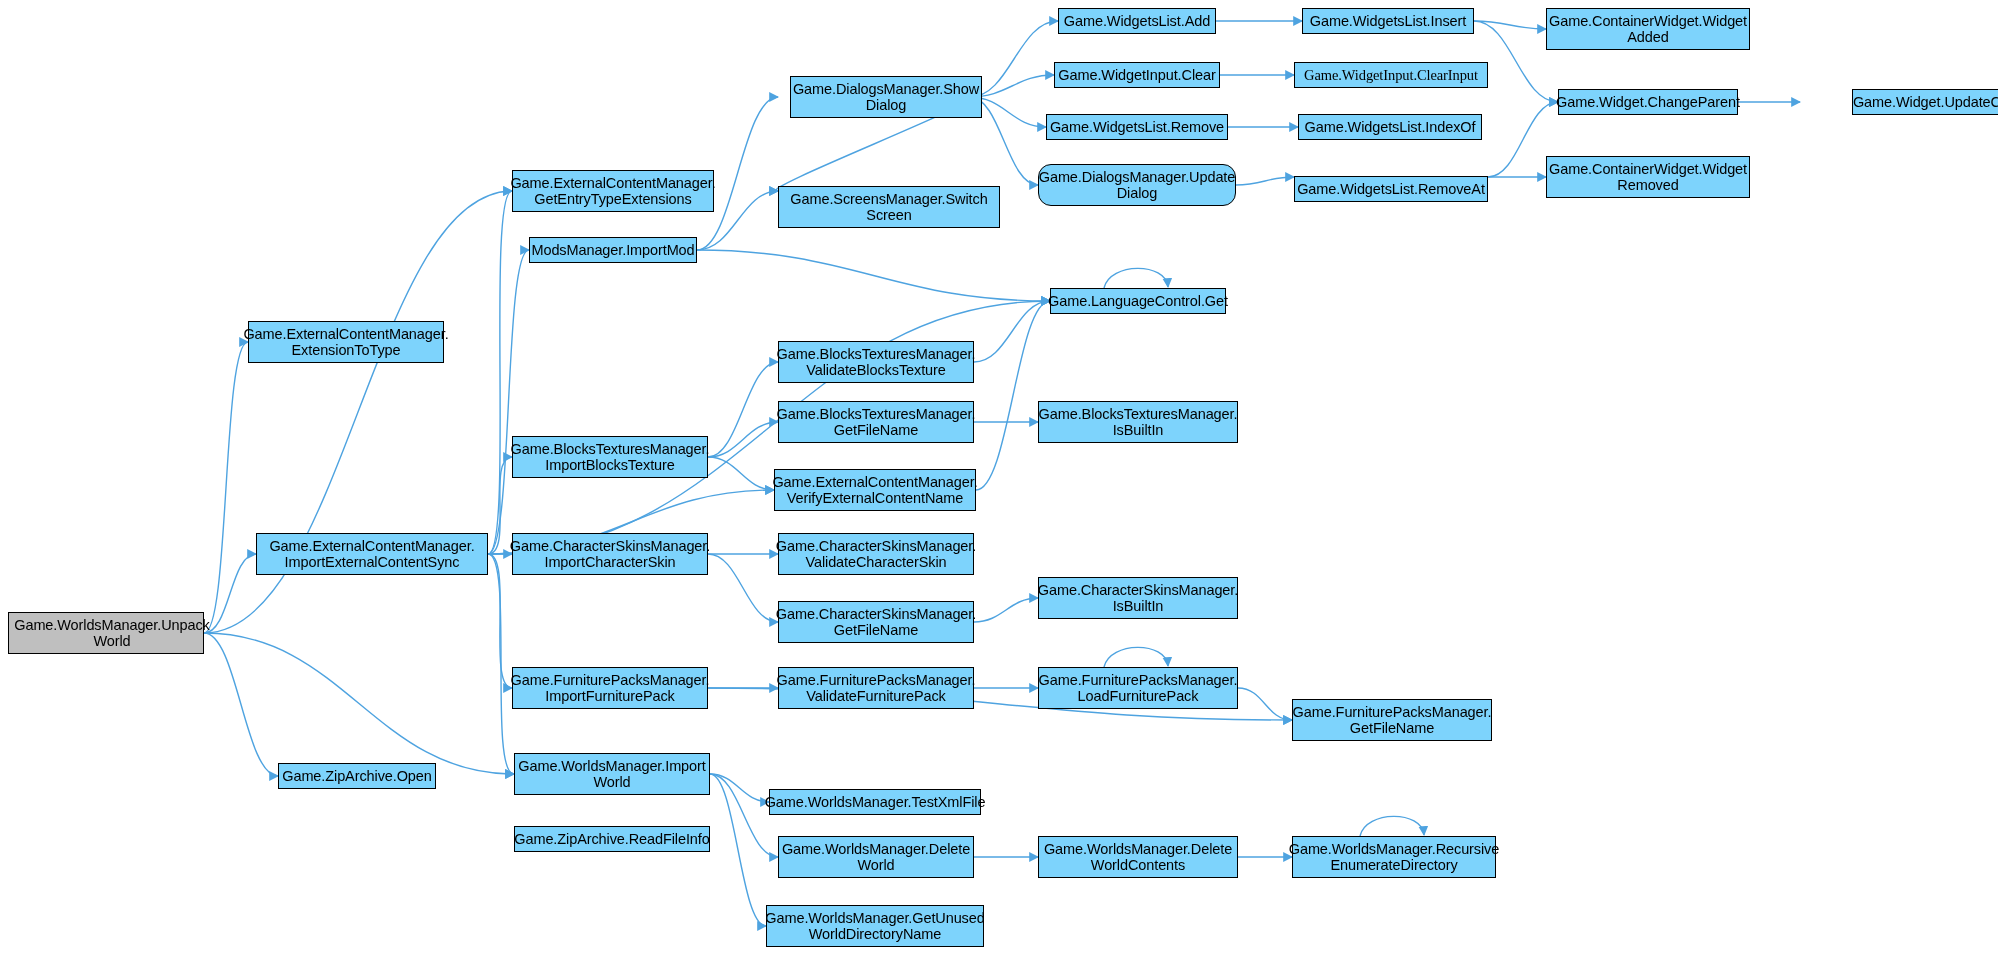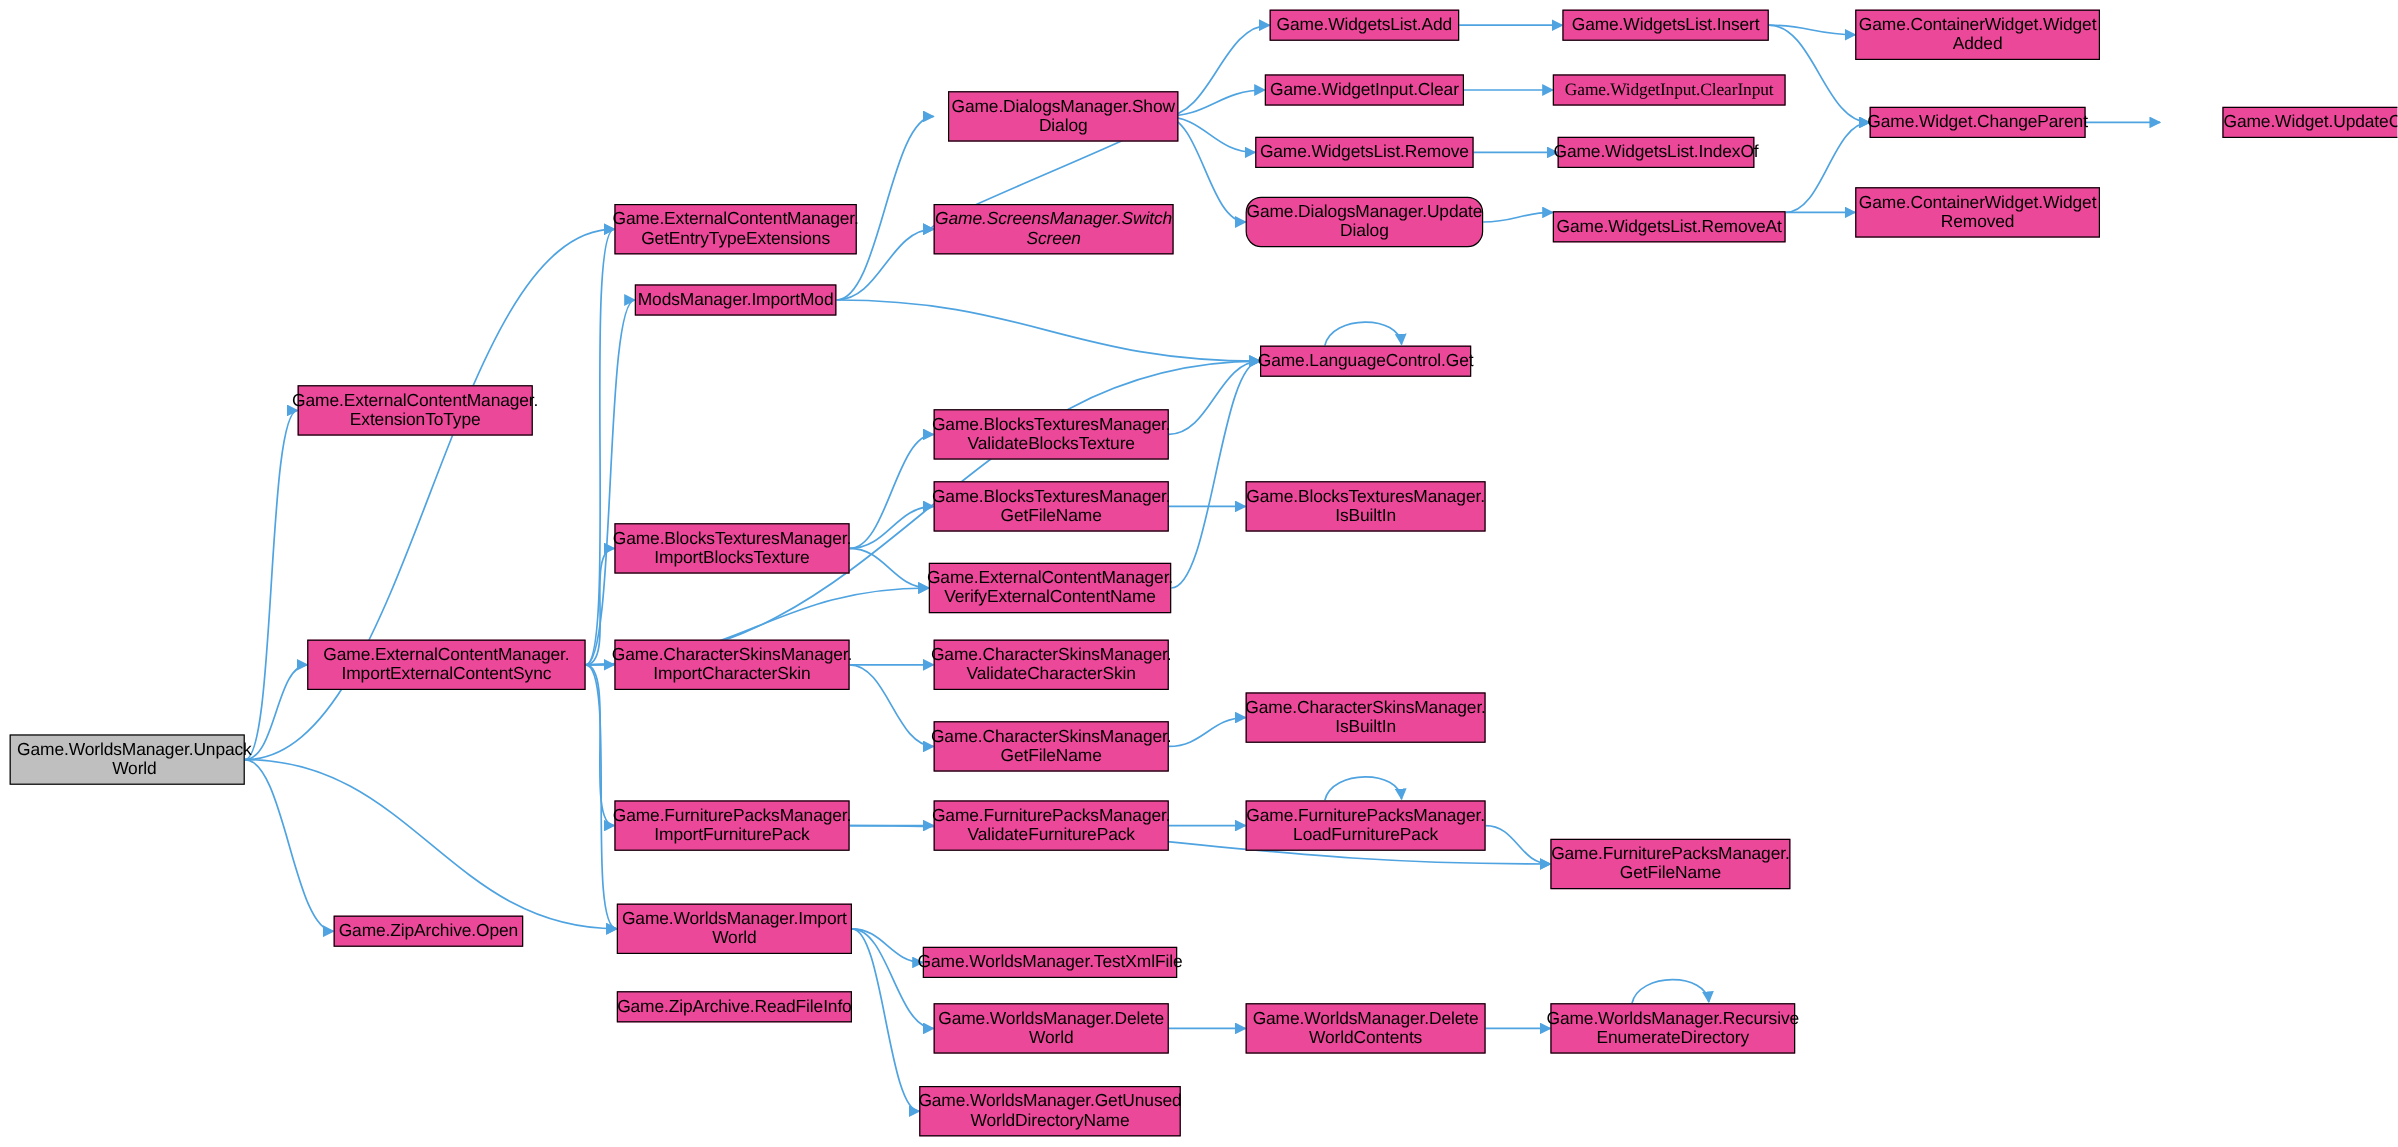--- a/index.html
+++ b/index.html
@@ -12,21 +12,21 @@
     width: 1998px;
     height: 956px;
     background: #ffffff;
     overflow: hidden;
     font-family: "Liberation Sans", sans-serif;
   }
   .node {
     position: absolute;
     box-sizing: border-box;
     border: 1px solid #000000;
-    background: #ec4899;
+    background: #7dd3fc;
     color: #000000;
     font-size: 14.5px;
     line-height: 16px;
     display: flex;
     align-items: center;
     justify-content: center;
     text-align: center;
     padding: 1px 3px;
     white-space: pre-line;
     letter-spacing: -0.1px;
@@ -121,21 +121,21 @@
       <div class="node" style="left: 512px; top: 436px; width: 196px; height: 42px;">Game.BlocksTexturesManager.
 ImportBlocksTexture</div>
       <div class="node" style="left: 512px; top: 533px; width: 196px; height: 42px;">Game.CharacterSkinsManager.
 ImportCharacterSkin</div>
       <div class="node" style="left: 512px; top: 667px; width: 196px; height: 42px;">Game.FurniturePacksManager.
 ImportFurniturePack</div>
       <div class="node" style="left: 514px; top: 753px; width: 196px; height: 42px;">Game.WorldsManager.Import
 World</div>
       <div class="node" style="left: 778px; top: 76px; width: 192px; height: 42px; margin-left: 12px;">Game.DialogsManager.Show
 Dialog</div>
-      <div class="node" style="left: 778px; top: 170px; width: 200px; height: 42px; font-style: italic;">Game.ScreensManager.Switch
+      <div class="node" style="left: 778px; top: 186px; width: 222px; height: 42px;">Game.ScreensManager.Switch
 Screen</div>
       <div class="node" style="left: 778px; top: 341px; width: 196px; height: 42px;">Game.BlocksTexturesManager.
 ValidateBlocksTexture</div>
       <div class="node" style="left: 778px; top: 401px; width: 196px; height: 42px;">Game.BlocksTexturesManager.
 GetFileName</div>
       <div class="node" style="left: 774px; top: 469px; width: 202px; height: 42px;">Game.ExternalContentManager.
 VerifyExternalContentName</div>
       <div class="node" style="left: 778px; top: 533px; width: 196px; height: 42px;">Game.CharacterSkinsManager.
 ValidateCharacterSkin</div>
       <div class="node" style="left: 778px; top: 601px; width: 196px; height: 42px;">Game.CharacterSkinsManager.
@@ -160,21 +160,21 @@
       <div class="node" style="left: 1038px; top: 667px; width: 200px; height: 42px;">Game.FurniturePacksManager.
 LoadFurniturePack</div>
       <div class="node" style="left: 1292px; top: 699px; width: 200px; height: 42px;">Game.FurniturePacksManager.
 GetFileName</div>
       <div class="node" style="left: 1038px; top: 836px; width: 200px; height: 42px;">Game.WorldsManager.Delete
 WorldContents</div>
       <div class="node" style="left: 1292px; top: 836px; width: 204px; height: 42px;">Game.WorldsManager.Recursive
 EnumerateDirectory</div>
       <div class="node" style="left: 1302px; top: 8px; width: 172px; height: 26px;">Game.WidgetsList.Insert</div>
       <div class="node" style="left: 1294px; top: 62px; width: 194px; height: 26px; font-family: Liberation Serif, serif;">Game.WidgetInput.ClearInput</div>
-      <div class="node" style="left: 1298px; top: 114px; width: 164px; height: 26px;">Game.WidgetsList.IndexOf</div>
+      <div class="node" style="left: 1298px; top: 114px; width: 184px; height: 26px;">Game.WidgetsList.IndexOf</div>
       <div class="node" style="left: 1294px; top: 164px; width: 194px; height: 26px; margin-top: 12px;">Game.WidgetsList.RemoveAt</div>
       <div class="node" style="left: 1546px; top: 8px; width: 204px; height: 42px;">Game.ContainerWidget.Widget
 Added</div>
       <div class="node" style="left: 1558px; top: 89px; width: 180px; height: 26px;">Game.Widget.ChangeParent</div>
       <div class="node" style="left: 1546px; top: 156px; width: 204px; height: 42px;">Game.ContainerWidget.Widget
 Removed</div>
       <div class="node" style="left: 1852px; top: 89px; width: 188px; height: 26px;">Game.Widget.UpdateCeases</div>
     </div>
 </div>
 

